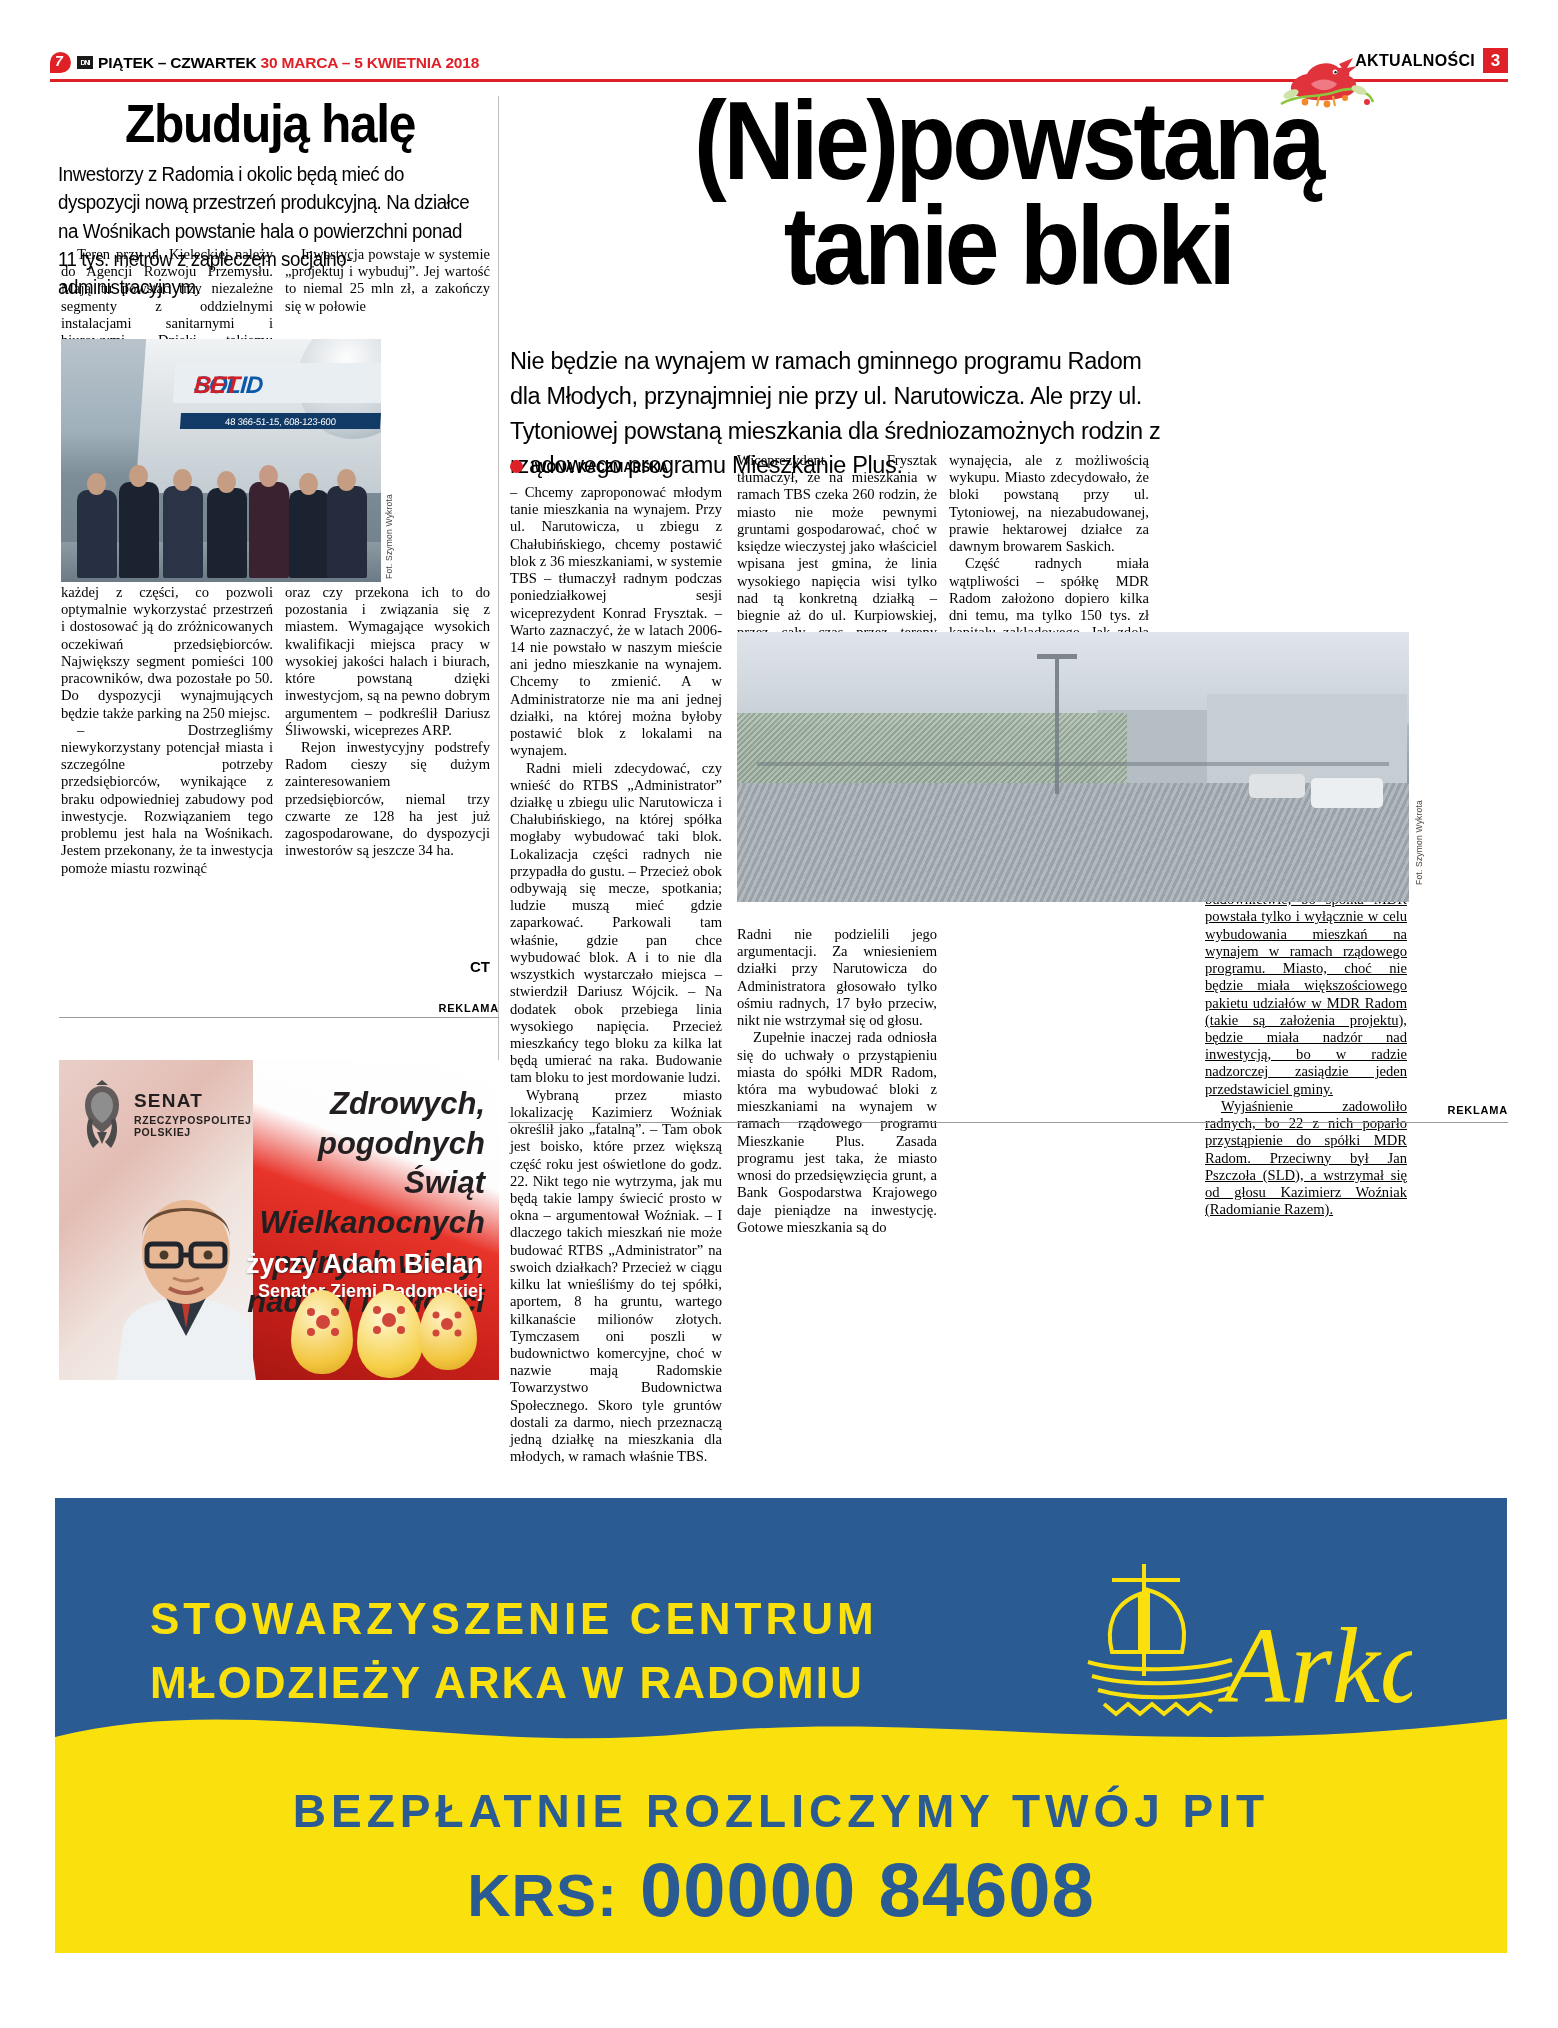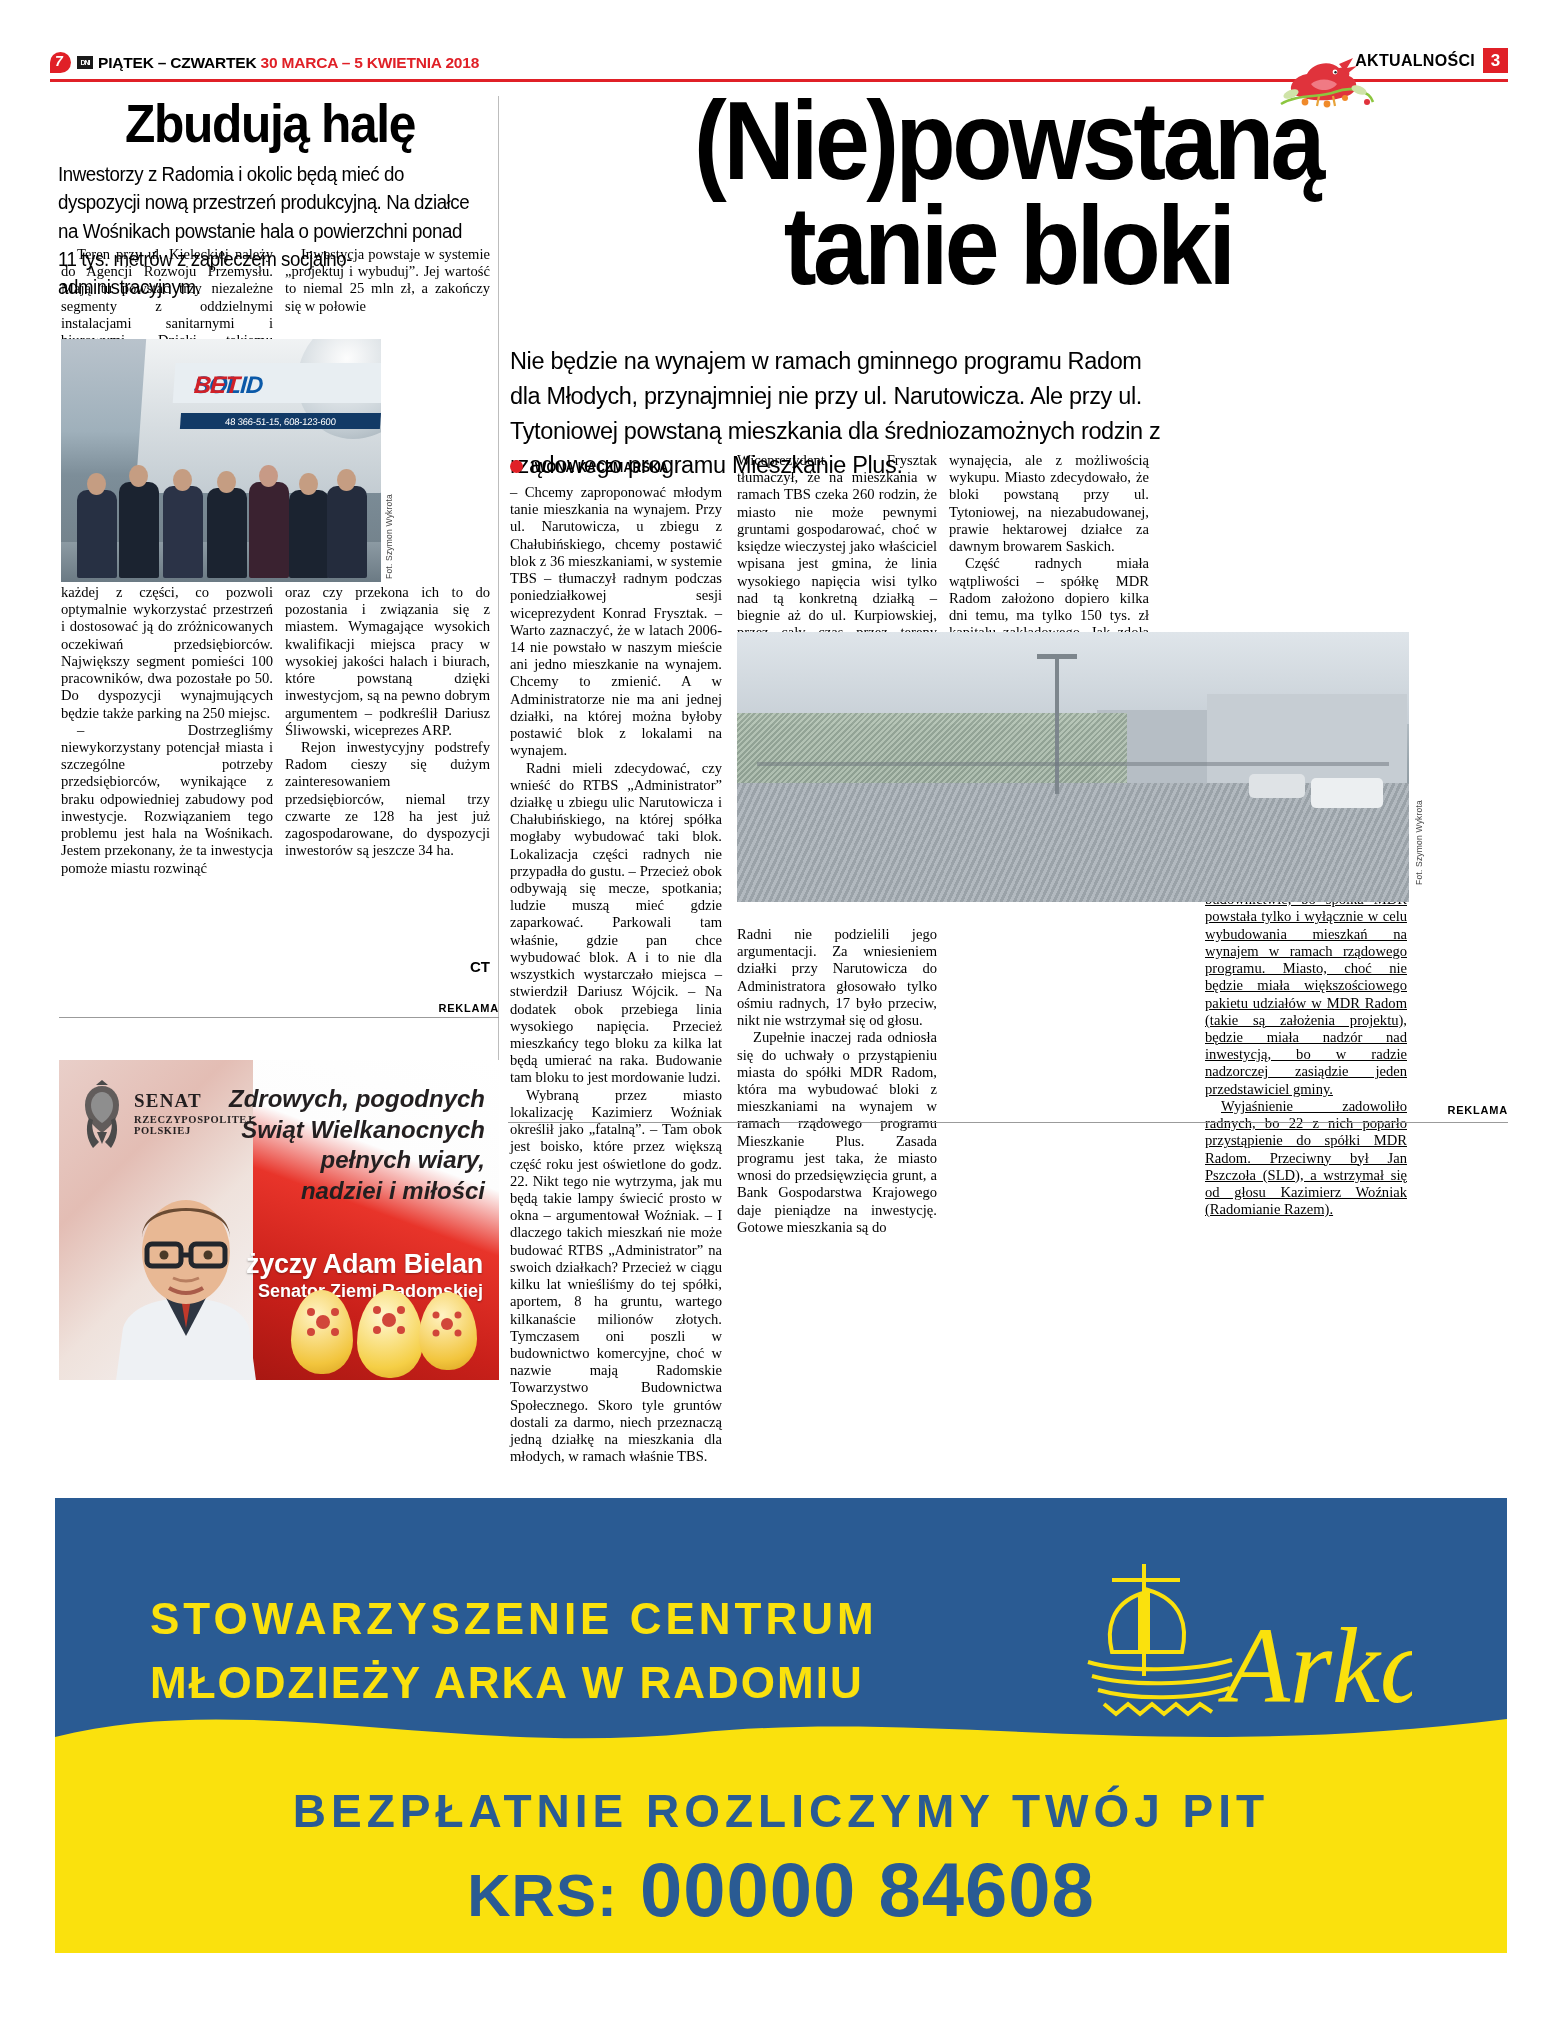--- a/index.html
+++ b/index.html
@@ -60,25 +60,25 @@
   .bldg{position:absolute;background:#c6cdd3;}
   .car{position:absolute;background:#eceff1;border-radius:5px;}
 
   .reklama{font-family:"Liberation Sans",sans-serif;font-size:11px;font-weight:bold;letter-spacing:0.8px;text-align:right;}
   .rekline{height:1px;background:#9b9b9b;}
 
   
   .senat-ad{position:absolute;left:59px;top:1060px;width:440px;height:320px;overflow:hidden;background:linear-gradient(135deg,#e9cfc9 0%,#e3bdb4 22%,#efe2dc 40%,#f3efee 60%,#e8d6d0 100%);}
   .senat-flag{position:absolute;right:0;top:0;width:56%;height:100%;background:linear-gradient(200deg,#ffffff 0%,#fdfdfd 32%,#e8342a 48%,#c9201a 75%,#a81712 100%);}
   .senat-logo{position:absolute;left:20px;top:18px;width:46px;height:74px;}
-  .senat-txt{position:absolute;left:75px;top:30px;font-family:Liberation Serif, serif;color:#231f20;}
+  .senat-txt{position:absolute;left:75px;top:30px;font-family:Liberation Sans, sans-serif;color:#231f20;}
   .senat-txt .t1{font-size:19px;font-weight:bold;letter-spacing:1.2px;}
   .senat-txt .t2{font-size:10.5px;font-weight:bold;letter-spacing:0.6px;margin-top:2px;}
   .senat-txt .t3{font-size:10.5px;font-weight:bold;letter-spacing:0.6px;}
-  .wish{position:absolute;right:14px;top:24px;width:300px;text-align:right;font-family:"Liberation Sans",sans-serif;font-weight:bold;font-style:italic;font-size:24px;line-height:1.28;color:#231f20;}
+  .wish{position:absolute;right:14px;top:24px;width:300px;text-align:right;font-family:"Liberation Sans",sans-serif;font-weight:bold;font-style:italic;font-size:31px;line-height:1.28;color:#231f20;}
   .bielan-face{position:absolute;left:36px;top:118px;width:182px;height:210px;}
   .bielan-name{position:absolute;right:16px;bottom:78px;text-align:right;color:#fff;font-family:"Liberation Sans",sans-serif;}
   .bielan-name .n1{font-size:27px;font-weight:bold;letter-spacing:-0.3px;text-shadow:0 1px 2px rgba(0,0,0,.35);}
   .bielan-name .n2{font-size:18px;font-weight:bold;margin-top:1px;text-shadow:0 1px 2px rgba(0,0,0,.35);}
   .egg{position:absolute;border-radius:50% 50% 48% 48%/60% 60% 40% 40%;}
 
   
   .arka{position:absolute;left:55px;top:1498px;width:1452px;height:455px;overflow:hidden;}
   .arka-blue{position:absolute;left:0;top:0;width:100%;height:100%;background:#2a5b93;}
   .arka-l1{position:absolute;left:95px;top:96px;color:#fae10d;font-family:"Liberation Sans",sans-serif;font-weight:bold;font-size:44px;letter-spacing:4px;}

